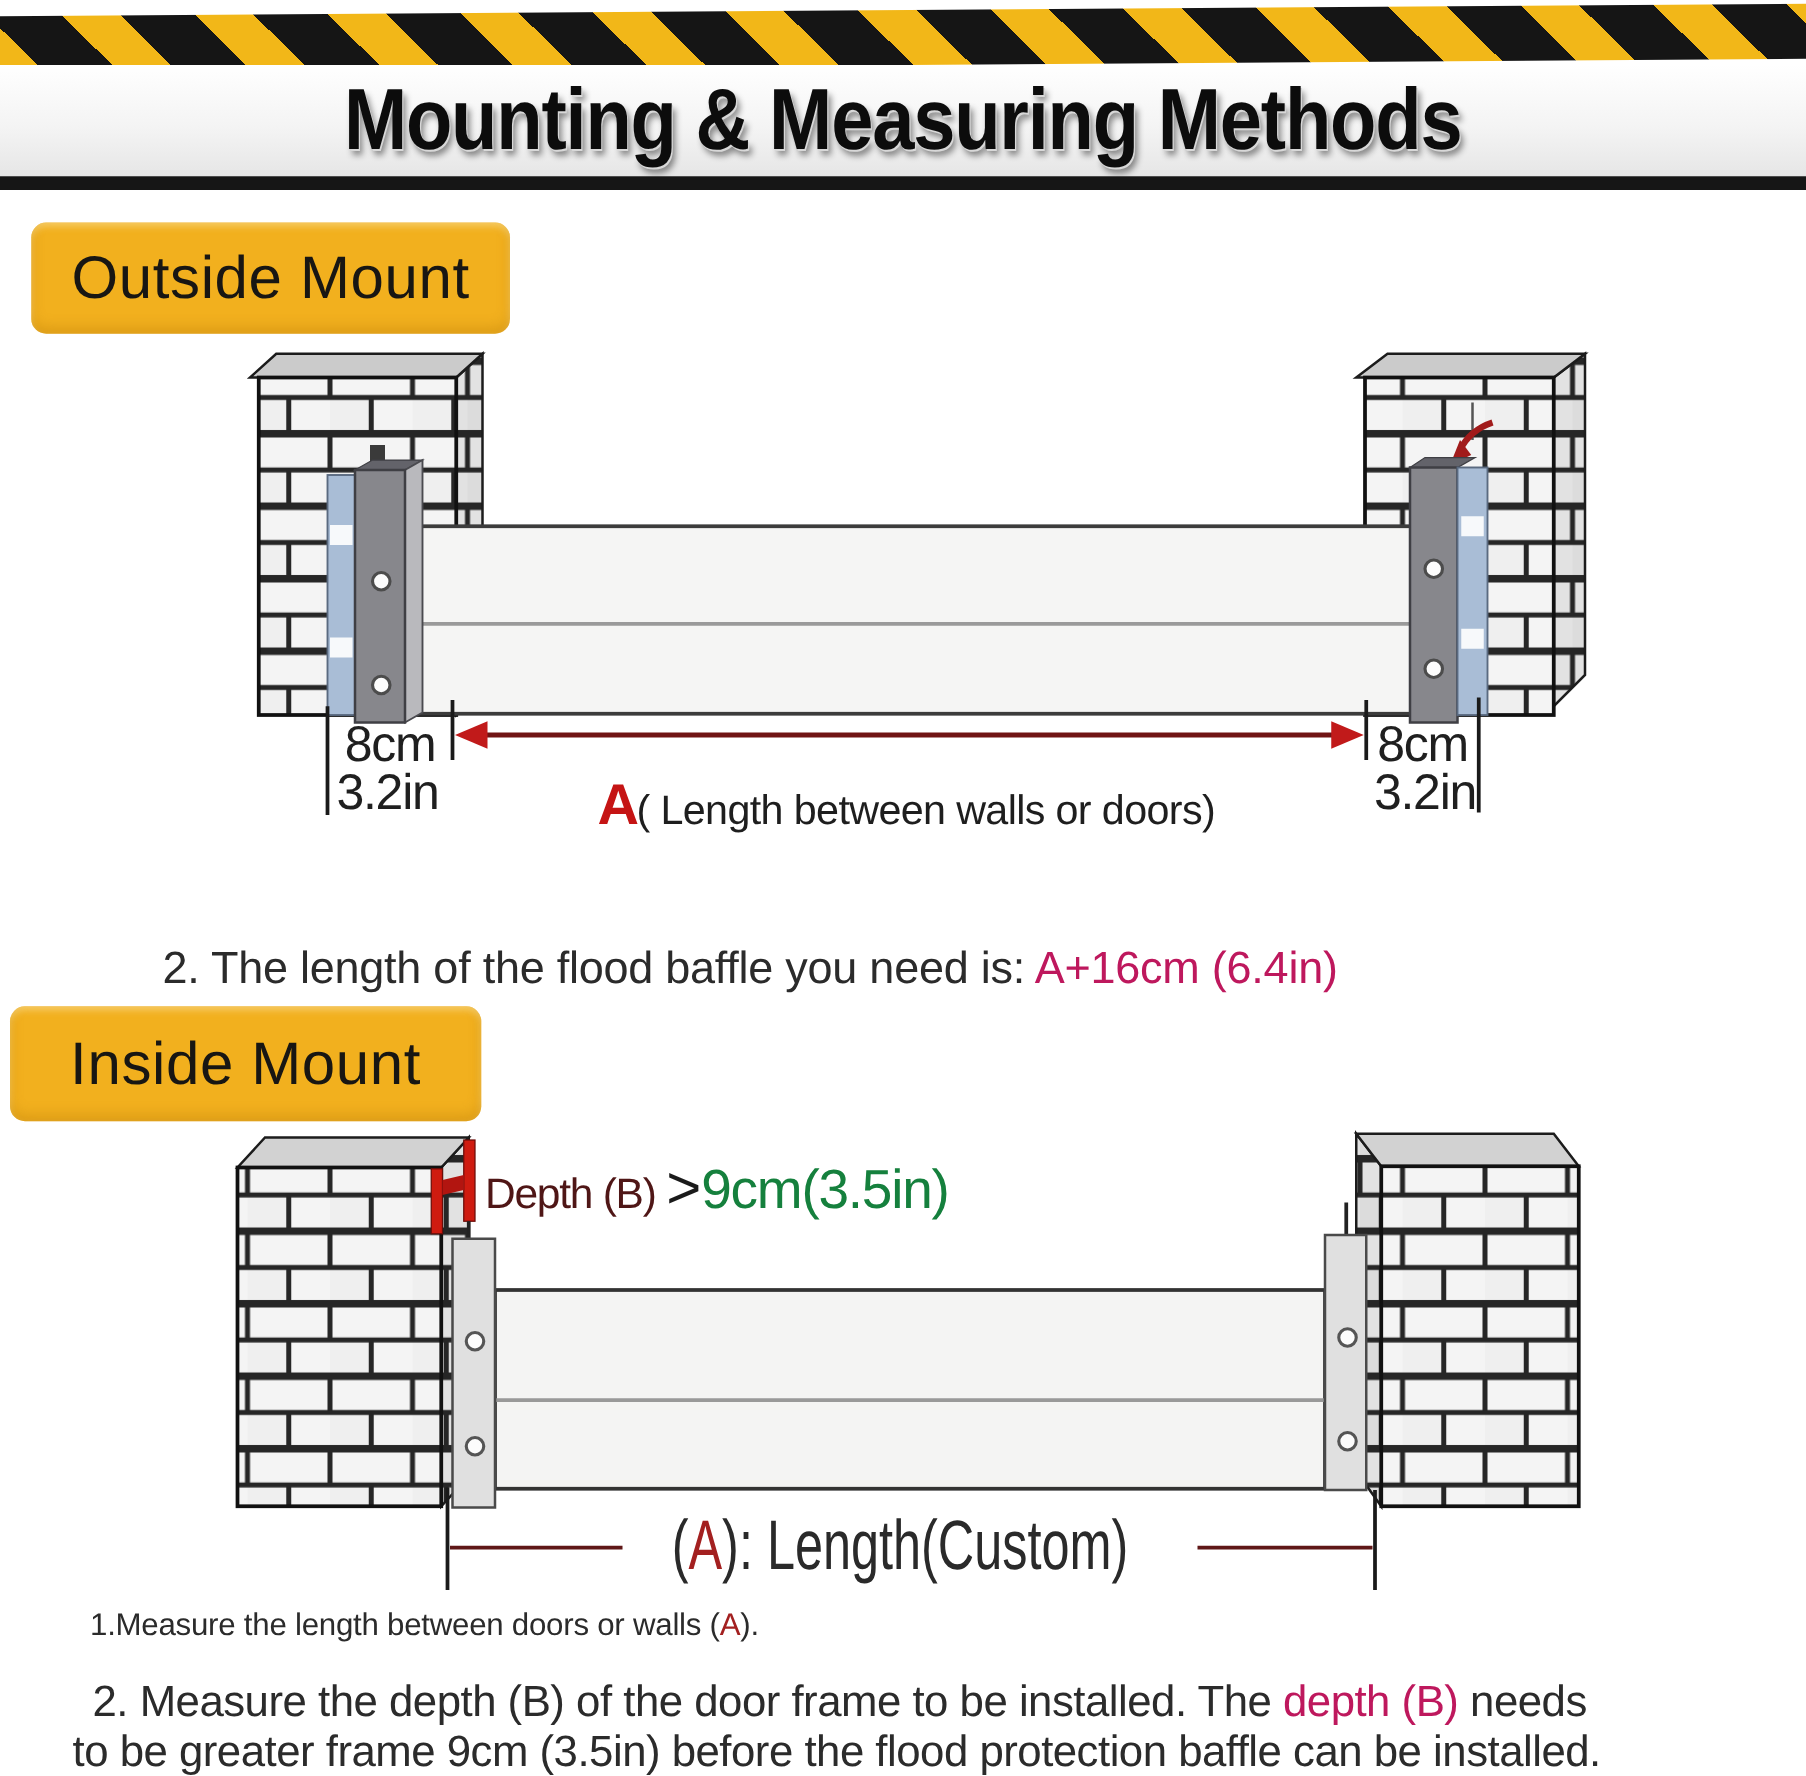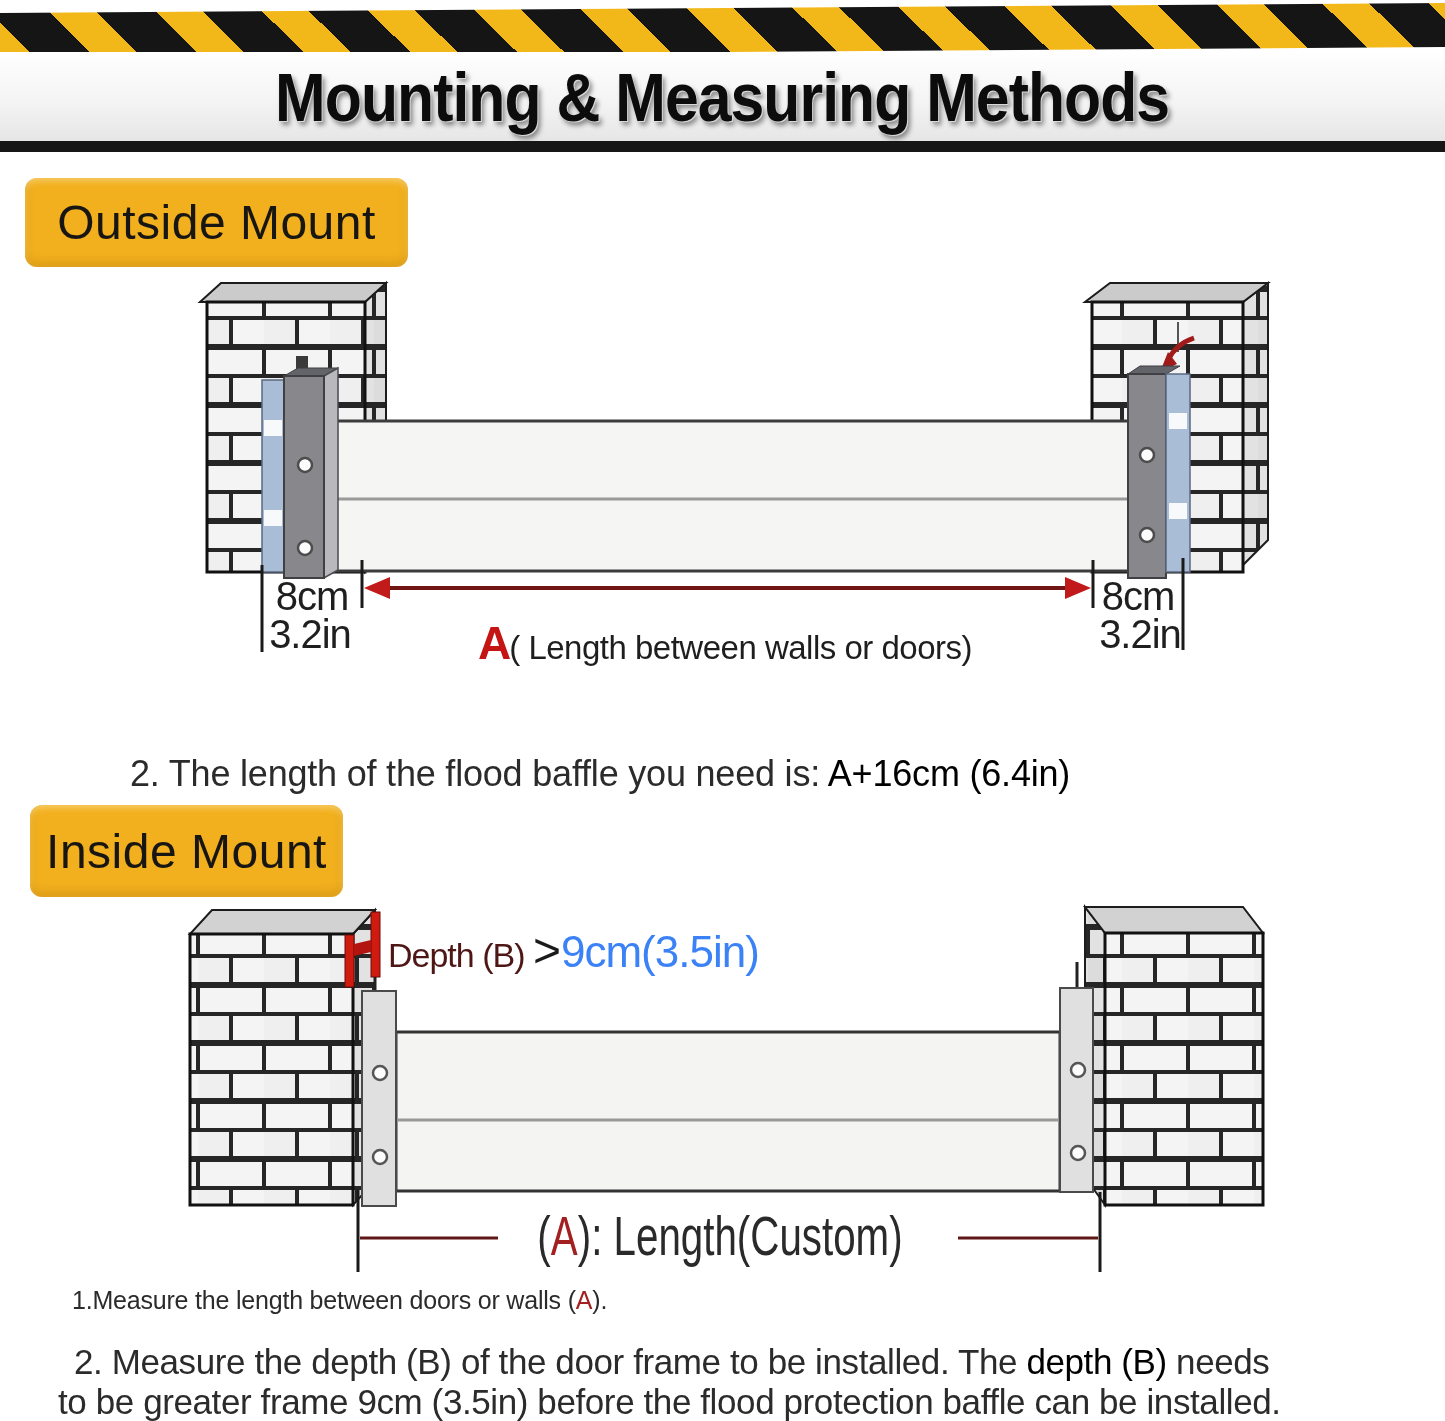--- a/index.html
+++ b/index.html
@@ -25,35 +25,35 @@
   }
   .black-bar{position:absolute;top:141px;left:0;width:1445px;height:11px;background:#161616;}
   
   .section-label{
     position:absolute;background:#f2b01e;border-radius:12px;
     box-shadow:inset 0 -5px 10px rgba(170,110,0,.30), inset 0 3px 6px rgba(255,230,160,.6);
     display:flex;align-items:center;justify-content:center;
     font-size:48px;color:#181613;letter-spacing:.5px;
   }
   .label-outside{left:25px;top:178px;width:383px;height:89px;}
-  .label-inside{left:30px;top:805px;width:313px;height:92px;}
+  .label-inside{left:8px;top:805px;width:377px;height:92px;}
   
   .diagram-svg{position:absolute;left:0;}
   
   .dim-text{position:absolute;text-align:center;font-size:40px;color:#1f1f1f;letter-spacing:-1px;line-height:1;}
   .arrow-label{position:absolute;left:478px;top:600px;white-space:nowrap;line-height:1;margin-top:20px;}
   .arrow-label .big-a{font-size:46px;font-weight:bold;color:#c51414;letter-spacing:-2px;}
   .arrow-label .rest{font-size:33px;color:#1e1e1e;letter-spacing:-0.5px;}
   .steps{position:absolute;font-size:36px;color:#2b2b2b;letter-spacing:-0.2px;white-space:nowrap;line-height:1;}
-  .red-inline{color:#000000;}
+  .red-inline{color:#be185d;}
   .bright-a{color:#a32020;}
   .depth-label{position:absolute;left:388px;top:922px;white-space:nowrap;line-height:1.2;}
   .depth-label .pre{font-size:34px;color:#4f1616;letter-spacing:-1px;}
   .depth-label .gt{font-size:48px;color:#1a1a1a;}
-  .depth-label .val{font-size:44px;color:#3b82f6;letter-spacing:-1px;text-align:center;}
+  .depth-label .val{font-size:44px;color:#15803d;letter-spacing:-1px;text-align:center;}
   .length-label{
     position:absolute;left:440px;top:1208px;width:560px;text-align:center;
     font-size:56px;color:#2a2a2a;white-space:nowrap;line-height:1;
     transform:scaleX(0.72);transform-origin:center;
   }
 </style>
 </head>
 <body>
 
 <div class="page">

